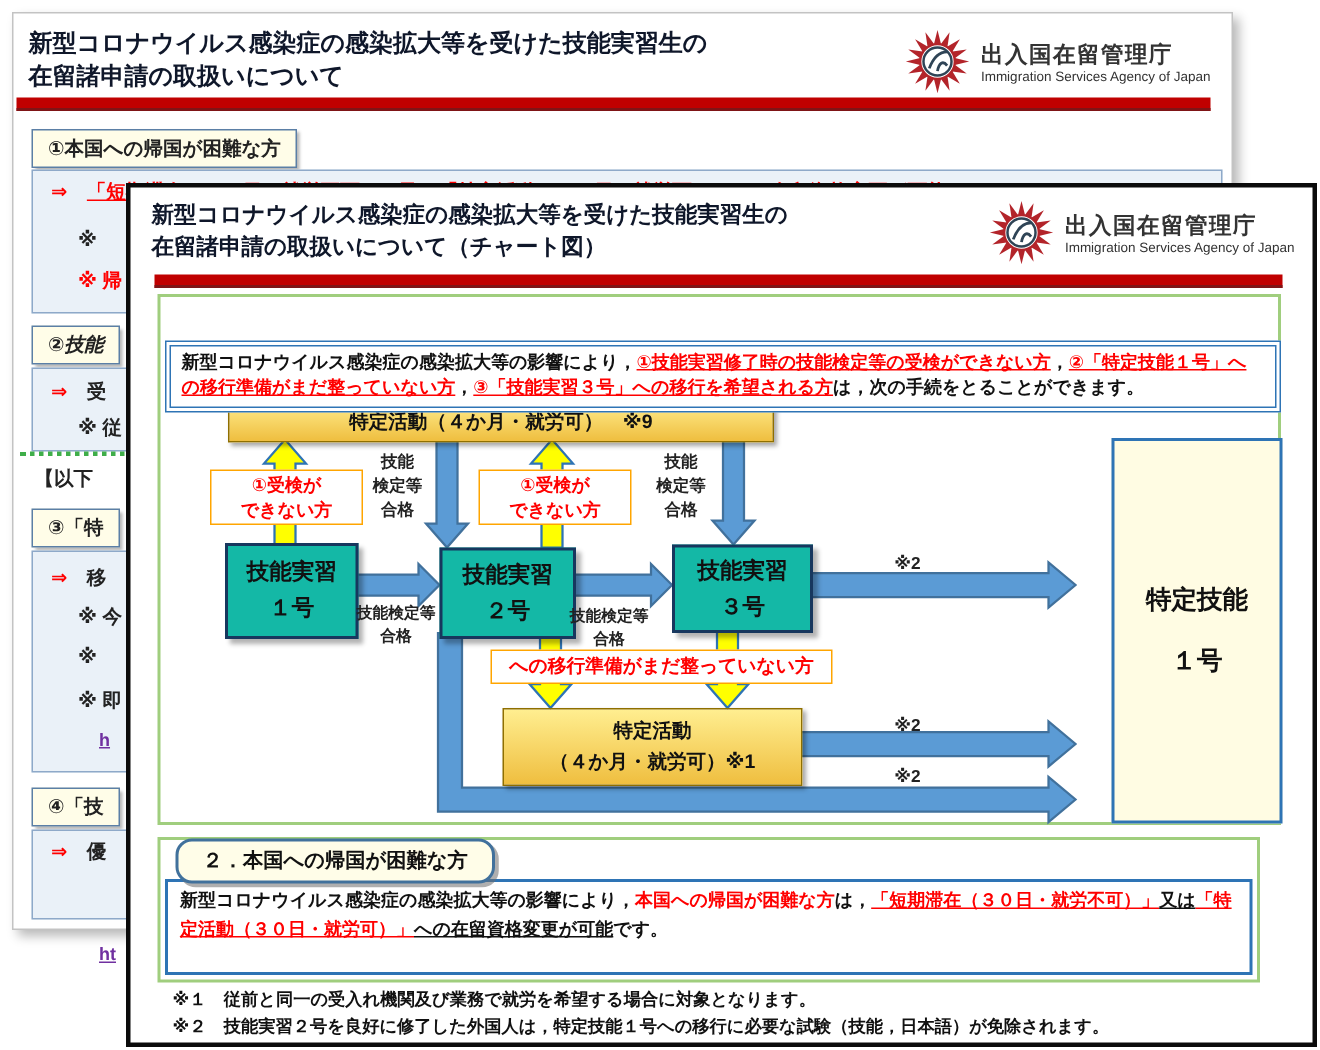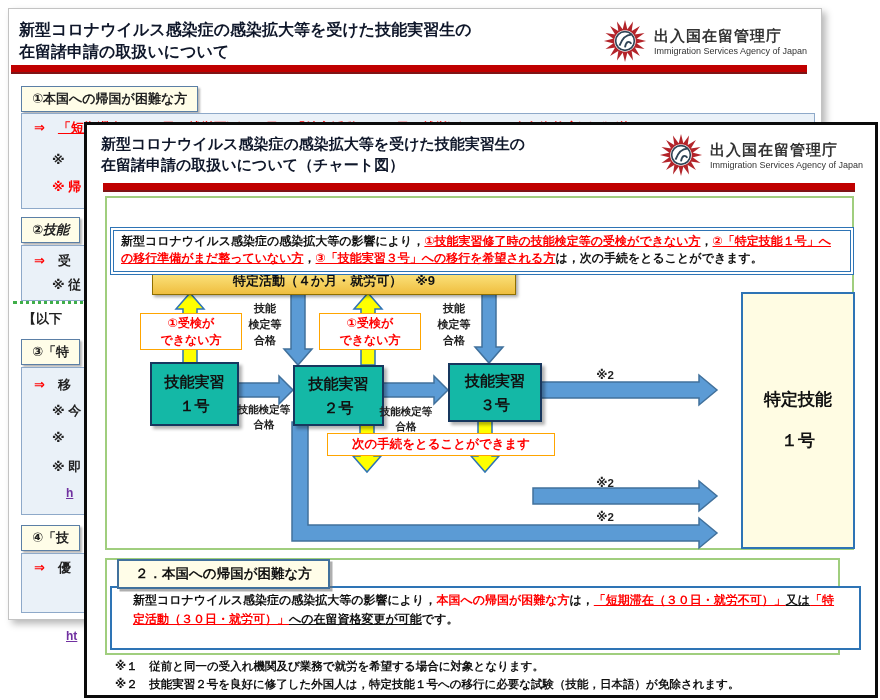--- a/index.html
+++ b/index.html
@@ -27,21 +27,21 @@
   .blk{color:#222;}
   .lnk{color:#7030A0;text-decoration:underline;font-weight:bold;font-size:12px;}
   .dotline{position:absolute;border-top:3px dotted #3FAE49;width:180px;}
   
   .greenbox{position:absolute;border:2.5px solid #A0CE7E;background:transparent;z-index:0;}
   .sec-hdr{position:absolute;background:#FFFDE8;border:2px solid #41719C;z-index:4;
            box-shadow:2.5px 2.5px 0 rgba(110,110,110,.55);font-weight:bold;font-size:13.5px;
            color:#111;padding:4px 16px;white-space:nowrap;}
   .txtbox{position:absolute;background:#fff;z-index:3;font-weight:bold;color:#111;}
   .s1box{border:4px double #2E74B5;font-size:12px;line-height:17px;padding:2px 7px;}
-  .s2box{border:2.5px solid #2E74B5;font-size:12px;line-height:19px;padding:3px 21px;}
+  .s2box{border:2.5px solid #2E74B5;font-size:12px;line-height:19px;padding:3px 8px;}
   .seg-ru{color:#FF0000;text-decoration:underline;}
   .seg-r{color:#FF0000;}
   .seg-bu{color:#111;text-decoration:underline;}
   
   .chart-svg{position:absolute;left:0;top:0;z-index:1;pointer-events:none;}
   .node{position:absolute;z-index:2;display:flex;align-items:center;justify-content:center;
         text-align:center;font-weight:bold;color:#111;}
   .gold{background:linear-gradient(#FFEE90,#EFBE3F);border:1.5px solid #8F6F00;
         box-shadow:2px 2px 3px rgba(0,0,0,.35);}
   .cream{background:#14b8a6;border:2px solid #17375E;box-shadow:3px 3px 3px rgba(0,0,0,.3);}
@@ -184,44 +184,46 @@
   <div class="node gold" style="left:65px;top:141px;width:362px;height:27px;font-size:13px;">特定活動（４か月・就労可）　※9</div>
   <div class="node cream pre" style="left:63px;top:237px;width:85px;height:60px;font-size:15px;line-height:1.6;">技能実習
 １号</div>
   <div class="node cream pre" style="left:206px;top:240px;width:87px;height:57px;font-size:15px;line-height:1.6;">技能実習
 ２号</div>
   <div class="node cream pre" style="left:361px;top:238px;width:90px;height:55px;font-size:15px;line-height:1.6;">技能実習
 ３号</div>
   <div class="node pre" style="left:630px;top:167px;width:110px;height:253px;font-size:17px;line-height:2.4;
        background:#FFFCE3;border:2.5px solid #2E74B5;margin-left:24px;">特定技能
 １号</div>
+  <div class="node gold pre" style="left:248px;top:347px;width:198px;height:50px;font-size:13px;line-height:1.6;">特定活動
+（４か月・就労可）※1</div>
 
   <div class="lbl pre" style="left:53px;top:188px;width:100px;height:35px;font-size:12px;line-height:1.35;">①受検が
 できない方</div>
   <div class="lbl pre" style="left:232px;top:188px;width:100px;height:35px;font-size:12px;line-height:1.35;">①受検が
 できない方</div>
-  <div class="lbl" style="left:240px;top:308px;width:226px;height:21px;font-size:12.5px;">次の手続をとることができます</div>
+  <div class="lbl" style="left:240px;top:308px;width:226px;height:21px;font-size:12.5px;">への移行準備がまだ整っていない方</div>
 
   <div class="passlbl pre" style="left:152px;top:176px;width:52px;font-size:11px;">技能
 検定等
 合格</div>
   <div class="passlbl pre" style="left:341px;top:176px;width:52px;font-size:11px;">技能
 検定等
 合格</div>
   <div class="passlbl pre" style="left:145px;top:277px;width:64px;font-size:10.5px;">技能検定等
 合格</div>
   <div class="passlbl pre" style="left:287px;top:279px;width:64px;font-size:10.5px;">技能検定等
 合格</div>
 
   <div class="note2" style="left:498px;top:243px;">※2</div>
   <div class="note2" style="left:498px;top:351px;">※2</div>
   <div class="note2" style="left:498px;top:385px;">※2</div>
 
   <div class="greenbox" style="left:18px;top:433px;width:731px;height:93px;"></div>
-  <div class="sec-hdr" style="left:30px;top:434px;">２．本国への帰国が困難な方</div>
+  <div class="sec-hdr" style="left:30px;top:434px;border-radius:11px;">２．本国への帰国が困難な方</div>
   <div class="txtbox s2box" style="left:23px;top:461px;width:705px;height:54px;">
     <div>
       <span>新型コロナウイルス感染症の感染拡大等の影響により，</span><span class="seg-r">本国への帰国が困難な方</span><span>は，</span><span class="seg-ru">「短期滞在（３０日・就労不可）」</span><span class="seg-bu">又は</span><span class="seg-ru">「特定活動（３０日・就労可）」</span><span class="seg-bu">への在留資格変更が可能</span><span>です。</span>
     </div>
   </div>
 
   <div class="fn" style="left:28px;top:534px;">※１　従前と同一の受入れ機関及び業務で就労を希望する場合に対象となります。</div>
   <div class="fn" style="left:28px;top:552px;">※２　技能実習２号を良好に修了した外国人は，特定技能１号への移行に必要な試験（技能，日本語）が免除されます。</div>
 </div>
 

